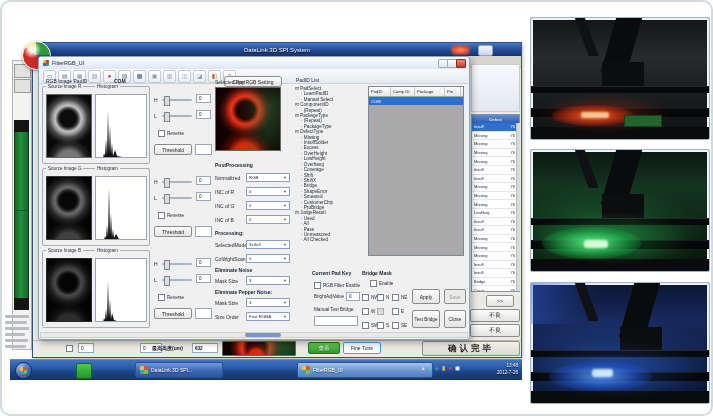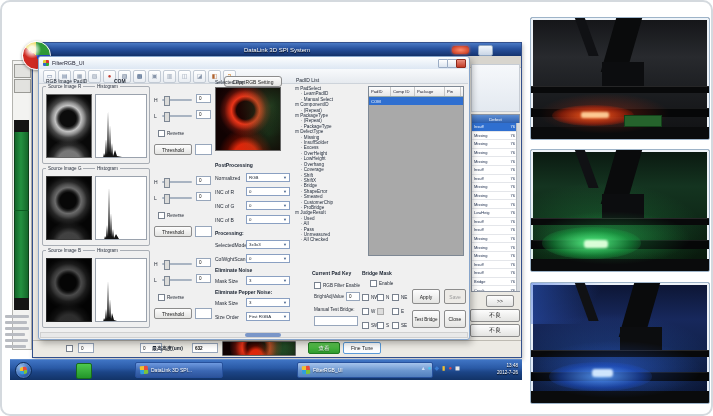--- a/index.html
+++ b/index.html
@@ -253,20 +253,21 @@
   <div class="chk" style="left:64px;top:343px;">
       <span class="box"></span>
     </div>
   <div class="field" style="left:76px;top:341px;width:16px;height:10px;">0</div>
   <div class="field" style="left:138px;top:341px;width:22px;height:10px;">0</div>
   <div class="lbl sec" style="left:150px;top:343px;font-size:5px;">最高高度(um)</div>
   <div class="field" style="left:190px;top:341px;width:26px;height:10px;font-weight:bold;">632</div>
   <div class="abs partimg" style="left:220px;top:339px;width:74px;height:15px;border-radius:1px;"></div>
   <div class="btn" style="left:306px;top:340px;width:32px;height:12px;background:linear-gradient(#5ec952,#2f9a2c);border-color:#1d7a20;color:#fff;text-shadow:0 1px 1px #14501a;font-size:5.5px;">查看</div>
   <div class="btn" style="left:341px;top:340px;width:38px;height:12px;background:#fbfdff;border-color:#5a9ad8;">Fine Tune</div>
+  <div class="btn" style="left:420px;top:339px;width:98px;height:15px;font-size:8.5px;font-weight:bold;letter-spacing:3px;color:#1c1c1c;background:linear-gradient(#f2f0ea,#ddd9d0);border-color:#948f85;">确认完毕</div>
 
   <div class="dlg"></div>
   <div class="dtitle abs" style="left:37px;top:55px;width:429px;">
     <div class="dicon"></div>
     <span>FilterRGB_UI</span>
   </div>
   <div class="capbtn" style="left:436px;top:57px;"></div>
   <div class="capbtn" style="left:445px;top:57px;"></div>
   <div class="capbtn close" style="left:454px;top:57px;"></div>
 

